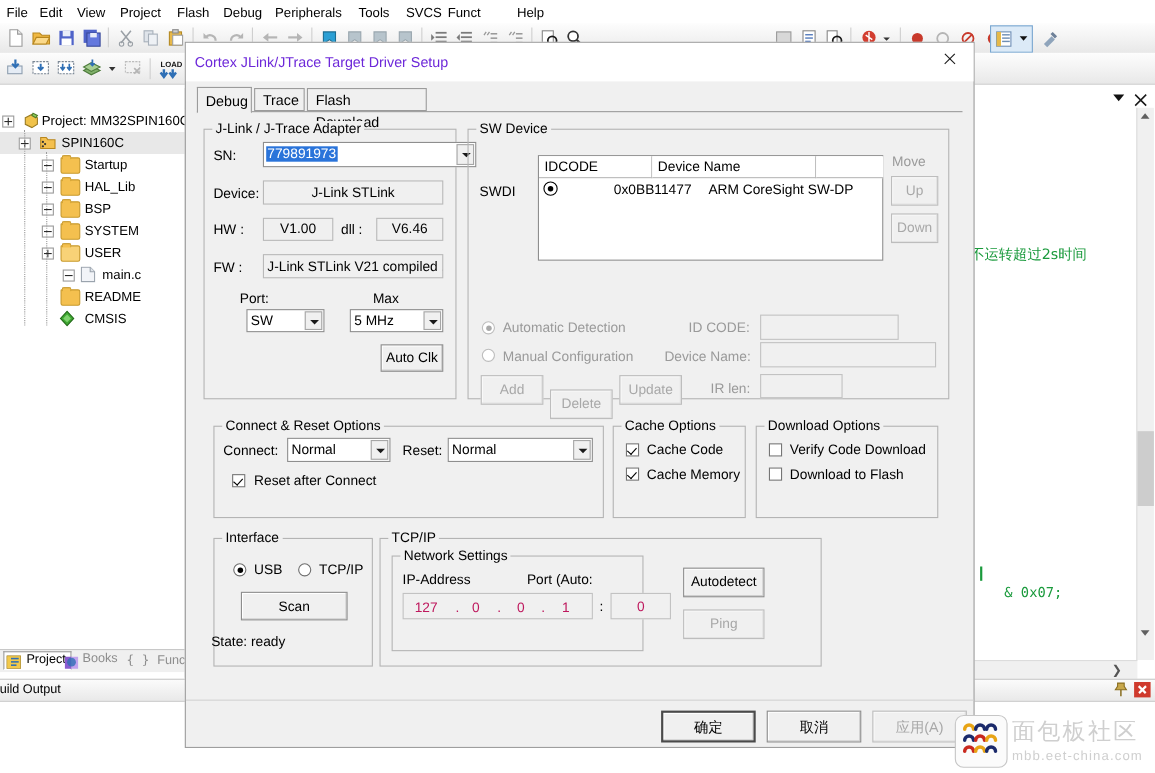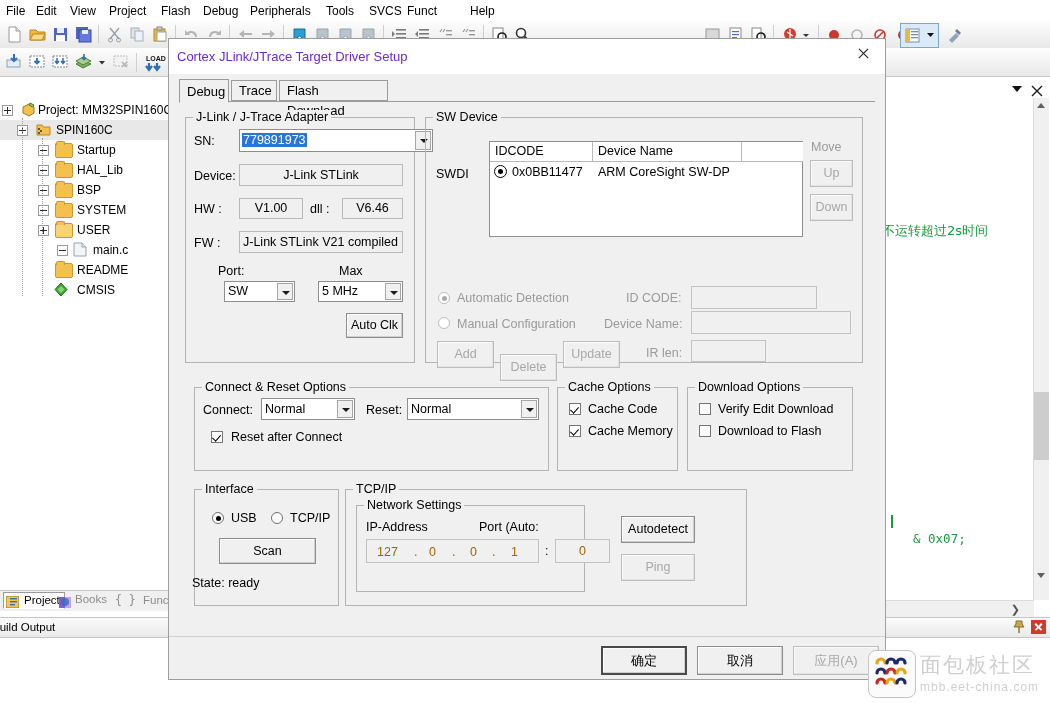--- a/index.html
+++ b/index.html
@@ -83,21 +83,21 @@
 
   .grp{position:absolute;border:1px solid #b4b4b4;}
   .grp > .lg{position:absolute;top:-8px;left:7px;background:#f0f0f0;padding:0 3px;font-size:12.5px;color:#000;}
 
   .lbl{position:absolute;font-size:12.5px;color:#000;white-space:nowrap;}
   .lbl.dim{color:#9a9a9a;}
 
   .tfield{position:absolute;background:#fff;border:1px solid #8e8e8e;box-sizing:border-box;
           font-size:12.5px;line-height:18px;color:#000;}
   .tfield.ro{background:#f0f0f0;border:1px solid #b9b9b9;color:#000;}
-  .tfield.dis{background:#f0f0f0;border:1px solid #c2c2c2;color:#a16207;}
+  .tfield.dis{background:#f0f0f0;border:1px solid #c2c2c2;color:#be185d;}
   .sel-text{background:#2a74da;color:#fff;padding:0 1px;}
 
   .combo{position:absolute;background:#fff;border:1px solid #8e8e8e;box-sizing:border-box;}
   .combo .cv{position:absolute;left:3px;top:1px;font-size:12.5px;line-height:17px;}
   .combo .cbtn{position:absolute;right:1px;top:1px;bottom:1px;width:16px;background:#f0f0f0;border:1px solid #a6a6a6;box-sizing:border-box;}
   .combo .cbtn:after{content:"";position:absolute;left:4px;top:7px;border-left:4px solid transparent;border-right:4px solid transparent;border-top:4px solid #1a1a1a;}
 
   .btn{position:absolute;background:#f0f0f0;border:1px solid #8d8d8d;box-sizing:border-box;
        font-size:12.5px;text-align:center;color:#000;cursor:pointer;
        box-shadow:inset -1px -1px 0 #cfcfcf, inset 1px 1px 0 #ffffff;}
@@ -108,21 +108,21 @@
   .cbx.on:after{content:"";position:absolute;left:2px;top:1px;width:4px;height:7px;border:solid #000;border-width:0 1.6px 1.6px 0;transform:rotate(42deg);}
   .rad{position:absolute;width:12px;height:12px;border:1px solid #6e6e6e;border-radius:50%;background:#fff;box-sizing:border-box;}
   .rad.on:after{content:"";position:absolute;left:2.5px;top:2.5px;width:5px;height:5px;border-radius:50%;background:#000;}
   .rad.dis{border-color:#bdbdbd;}
   .rad.dis.on:after{background:#a9a9a9;}
 
   
   .tbl{position:absolute;background:#fff;border:1px solid #8e8e8e;box-sizing:border-box;}
   .tbl .th{position:absolute;top:0;height:20px;border-bottom:1px solid #b9b9b9;border-right:1px solid #b9b9b9;
            box-sizing:border-box;font-size:12.5px;line-height:19px;padding-left:5px;background:#fff;}
-  .tbl .td{position:absolute;font-size:12.5px;}
+  .tbl .td{position:absolute;font-size:12.5px;margin-left:46px;}
   .radmark{position:absolute;width:13px;height:13px;border:1.6px solid #000;border-radius:50%;background:#fff;box-sizing:border-box;}
   .radmark:after{content:"";position:absolute;left:2.6px;top:2.6px;width:5.2px;height:5.2px;border-radius:50%;background:#000;}
 
   
   .wm{position:absolute;left:868px;top:648px;width:182px;height:55px;}
   .wm .wmbox{position:absolute;left:0;top:2px;width:46px;height:46px;background:#fbfbfb;border:1px solid #c6c6c6;border-radius:8px;}
   .wm .wmtext{position:absolute;left:52px;top:3px;font-size:21px;color:#cfcfcf;letter-spacing:2px;}
   .wm .wmsub{position:absolute;left:52px;top:32px;font-size:12px;color:#cfcfcf;letter-spacing:1px;}
 </style>
 </head>
@@ -625,21 +625,21 @@
     <div class="lg">Cache Options</div>
     <div class="cbx on" style="left:11px;top:15px"></div>
     <div class="lbl" style="left:30px;top:14px">Cache Code</div>
     <div class="cbx on" style="left:11px;top:37px"></div>
     <div class="lbl" style="left:30px;top:36px">Cache Memory</div>
   </div>
 
   <div class="grp" style="left:518px;top:348px;width:164px;height:82px">
     <div class="lg">Download Options</div>
     <div class="cbx" style="left:11px;top:15px"></div>
-    <div class="lbl" style="left:30px;top:14px">Verify Edit Download</div>
+    <div class="lbl" style="left:30px;top:14px">Verify Code Download</div>
     <div class="cbx" style="left:11px;top:37px"></div>
     <div class="lbl" style="left:30px;top:36px">Download to Flash</div>
   </div>
 
   <div class="grp" style="left:25px;top:450px;width:143px;height:115px">
     <div class="lg">Interface</div>
     <div class="rad on" style="left:17px;top:22px"></div>
     <div class="lbl" style="left:36px;top:21px">USB</div>
     <div class="rad" style="left:76px;top:22px"></div>
     <div class="lbl" style="left:95px;top:21px">TCP/IP</div>

